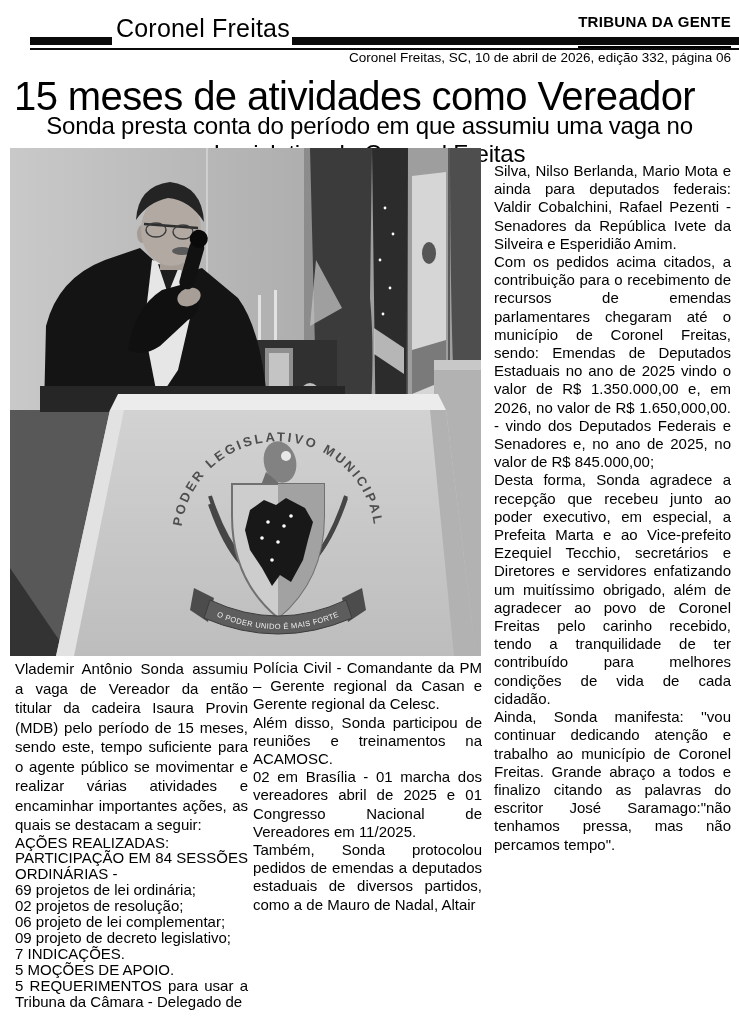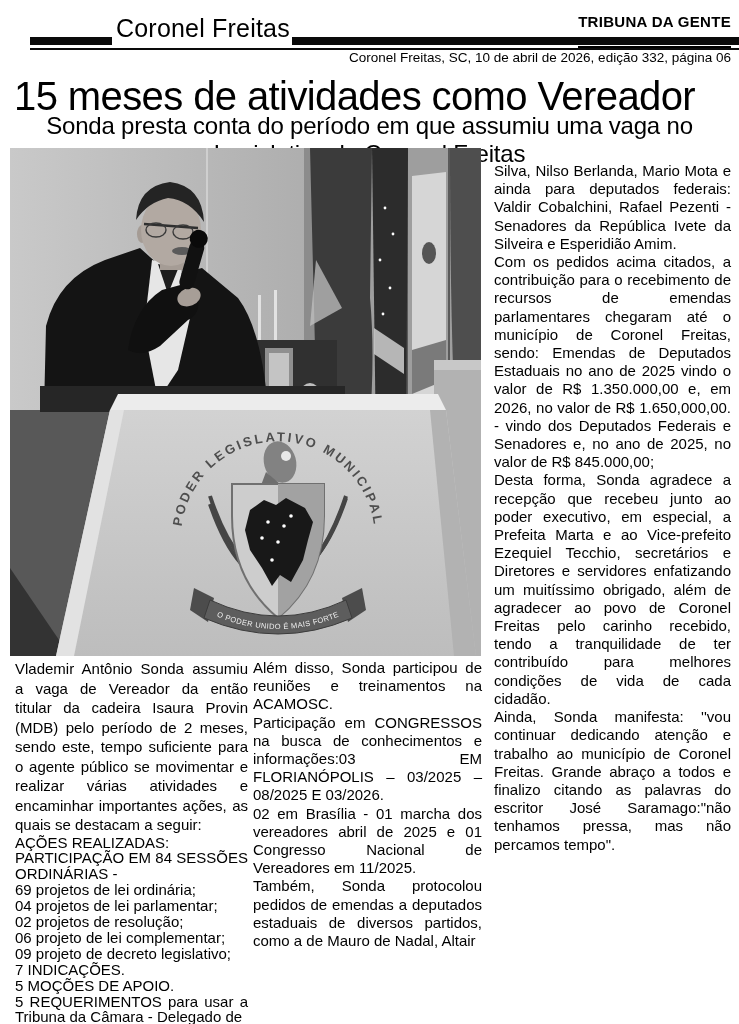--- a/index.html
+++ b/index.html
@@ -152,36 +152,35 @@
         <polygon points="352,440 332,450 338,474 356,462" fill="#4c4c4c"></polygon>
         <path d="M200,452 Q268,484 336,452 L342,470 Q268,502 194,470 Z" fill="#5d5d5d" stroke="#3c3c3c" stroke-width="1"></path>
         <text font-size="7.5" letter-spacing=".4" fill="#efefef" font-family="Liberation Sans, sans-serif">
           <textPath href="#bannerPath" startOffset="50%" text-anchor="middle">O PODER UNIDO É MAIS FORTE</textPath>
         </text>
       </g>
     </svg>
   </div>
 
   <div class="col col-left">
-    <p class="para">Vlademir Antônio Sonda assumiu a vaga de Vereador da então titular da cadeira Isaura Provin (MDB) pelo período de 2 meses, sendo este, tempo suficiente para o agente público se movimentar e realizar várias atividades e encaminhar importantes ações, as quais se destacam a seguir:</p>
+    <p class="para">Vlademir Antônio Sonda assumiu a vaga de Vereador da então titular da cadeira Isaura Provin (MDB) pelo período de 15 meses, sendo este, tempo suficiente para o agente público se movimentar e realizar várias atividades e encaminhar importantes ações, as quais se destacam a seguir:</p>
     <p class="line">AÇÕES REALIZADAS:</p>
     <p class="line">PARTICIPAÇÃO EM 84 SESSÕES ORDINÁRIAS -</p>
     <p class="line">69 projetos de lei ordinária;</p>
-    <p class="line">04 projetos de lei parlamentar;</p>
     <p class="line">02 projetos de resolução;</p>
     <p class="line">06 projeto de lei complementar;</p>
     <p class="line">09 projeto de decreto legislativo;</p>
     <p class="line">7 INDICAÇÕES.</p>
     <p class="line">5 MOÇÕES DE APOIO.</p>
     <p class="line">5 REQUERIMENTOS para usar a Tribuna da Câmara - Delegado de</p>
   </div>
 
   <div class="col col-middle">
+    <p>Polícia Civil - Comandante da PM – Gerente regional da Casan e Gerente regional da Celesc.</p>
     <p class="gap">Além disso, Sonda participou de reuniões e treinamentos na ACAMOSC.</p>
-    <p>Participação em CONGRESSOS na busca de conhecimentos e informações:03 EM FLORIANÓPOLIS – 03/2025 – 08/2025 E 03/2026.</p>
     <p>02 em Brasília - 01 marcha dos vereadores abril de 2025 e 01 Congresso Nacional de Vereadores em 11/2025.</p>
     <p class="gap">Também, Sonda protocolou pedidos de emendas a deputados estaduais de diversos partidos, como a de Mauro de Nadal, Altair</p>
   </div>
 
   <div class="col col-right">
     <p>Silva, Nilso Berlanda, Mario Mota e ainda para deputados federais: Valdir Cobalchini, Rafael Pezenti - Senadores da República Ivete da Silveira e Esperidião Amim.</p>
     <p class="gap">Com os pedidos acima citados, a contribuição para o recebimento de recursos de emendas parlamentares chegaram até o município de Coronel Freitas, sendo: Emendas de Deputados Estaduais no ano de 2025 vindo o valor de R$ 1.350.000,00 e, em 2026, no valor de R$ 1.650,000,00. - vindo dos Deputados Federais e Senadores e, no ano de 2025, no valor de R$ 845.000,00;</p>
     <p class="gap">Desta forma, Sonda agradece a recepção que recebeu  junto ao poder executivo, em especial, a Prefeita Marta e ao Vice-prefeito Ezequiel Tecchio, secretários e Diretores e servidores enfatizando um muitíssimo obrigado, além de agradecer ao povo de Coronel Freitas pelo carinho recebido, tendo a tranquilidade de ter contribuído para melhores condições de vida de cada cidadão.</p>
     <p class="gap">Ainda, Sonda manifesta: ''vou continuar dedicando atenção e trabalho ao município de Coronel Freitas. Grande abraço a todos e finalizo citando as palavras do escritor José Saramago:"não tenhamos pressa, mas não percamos tempo".</p>
   </div>

